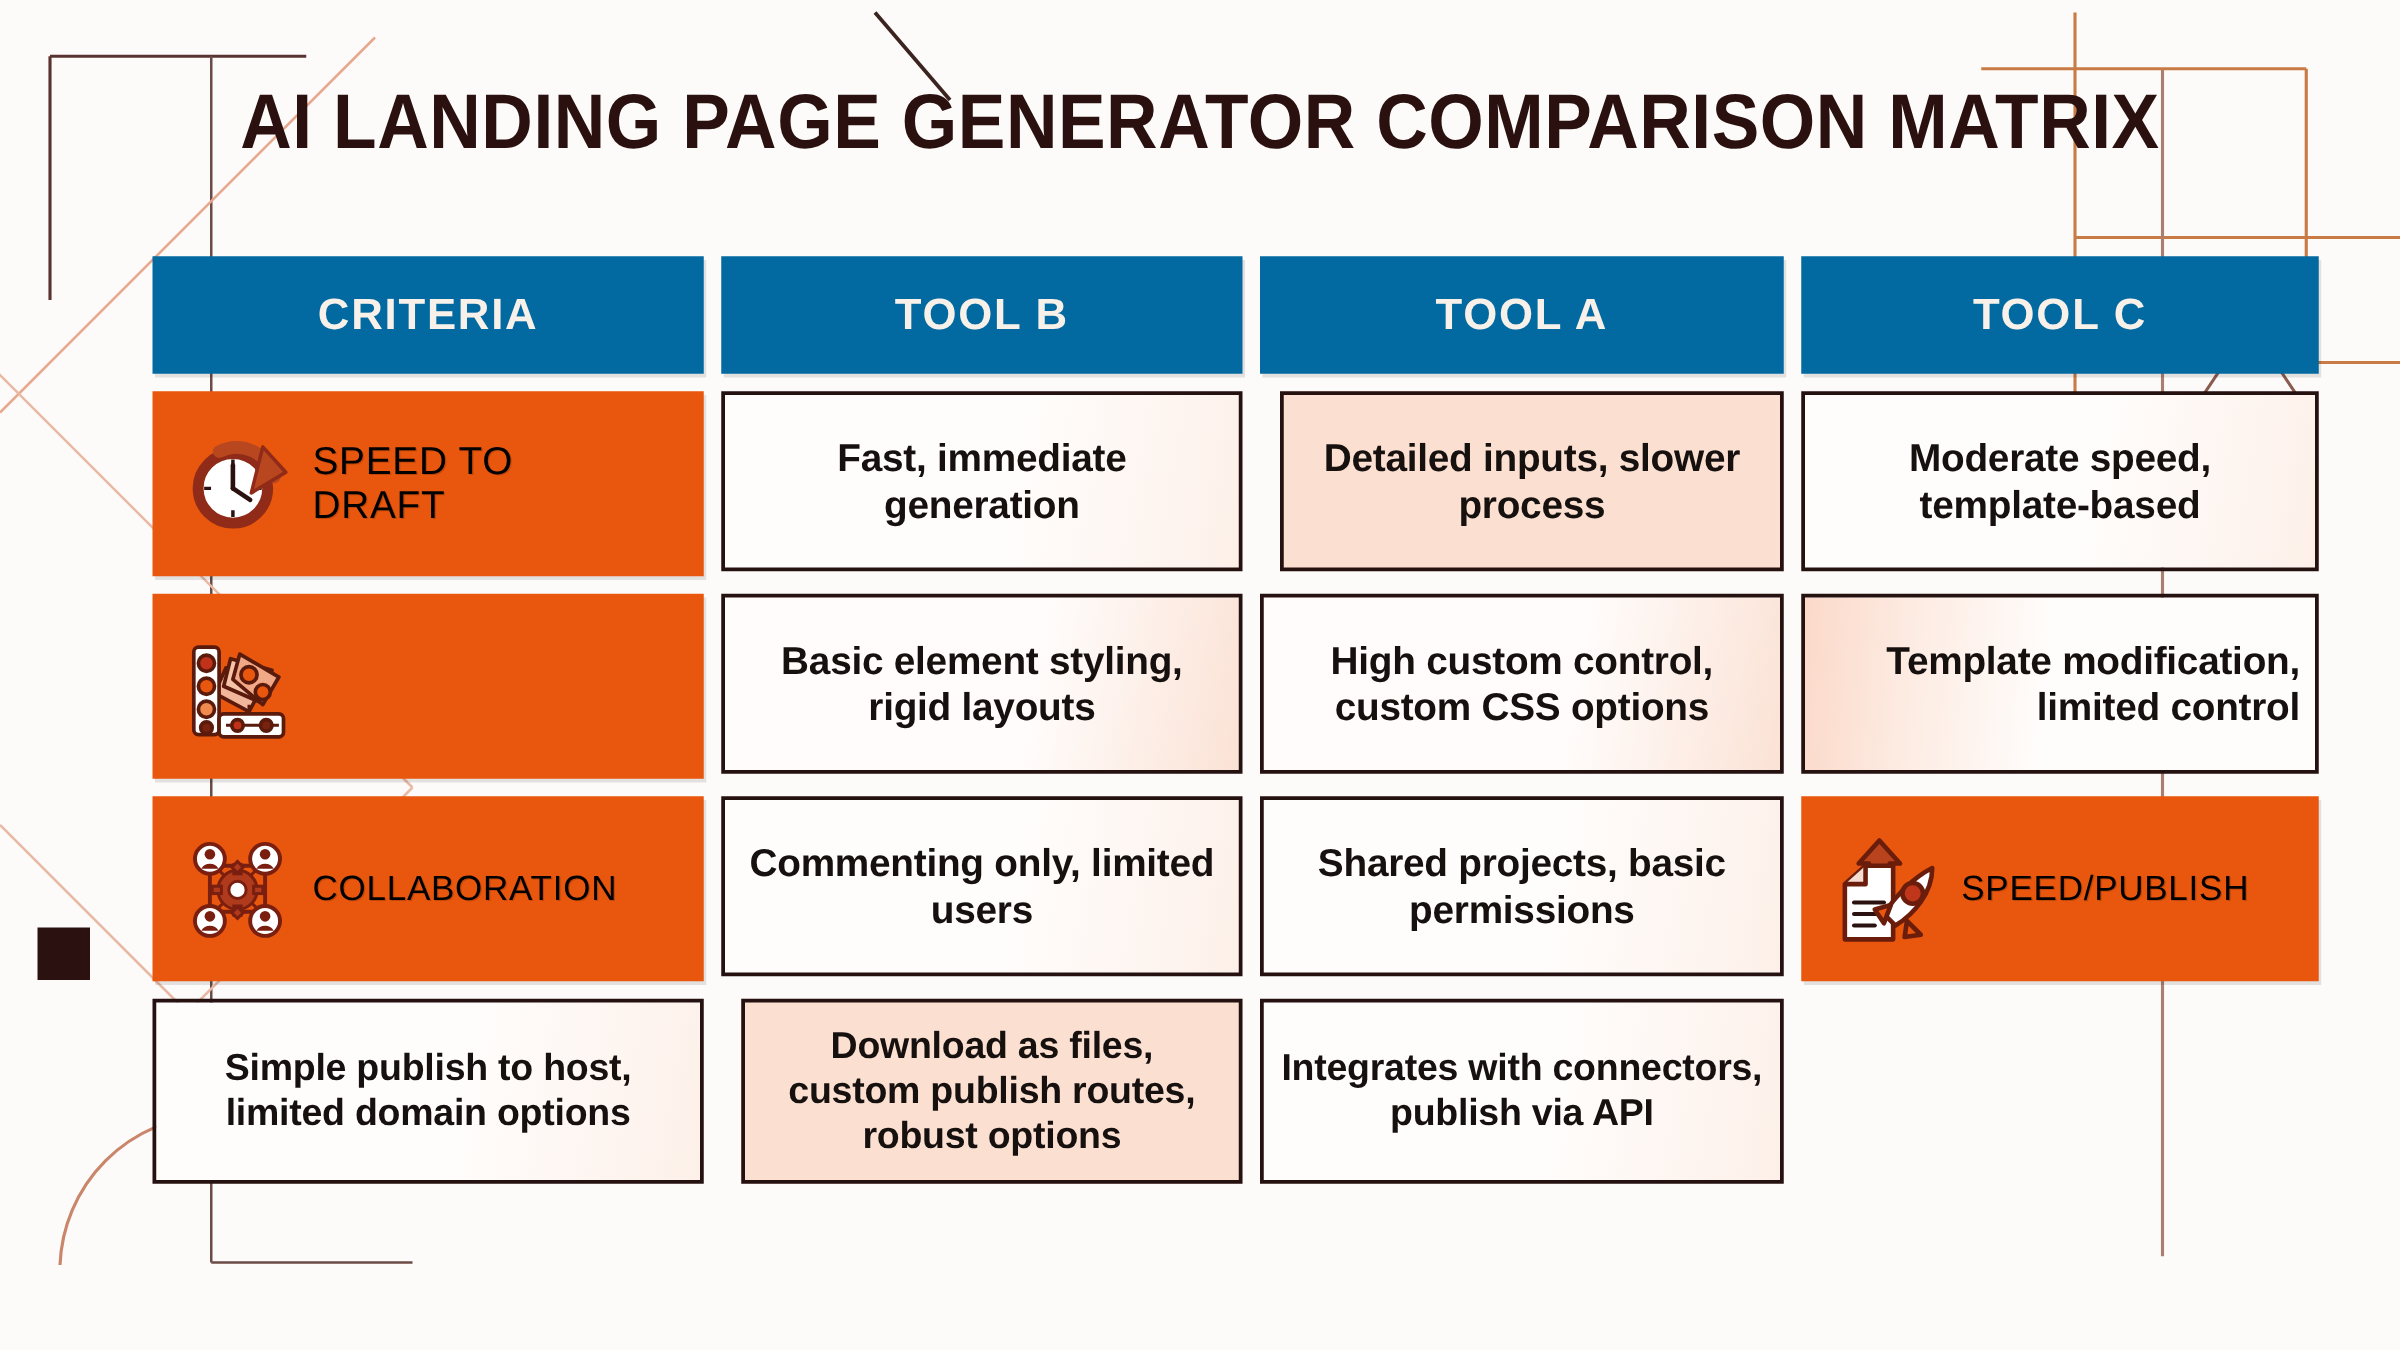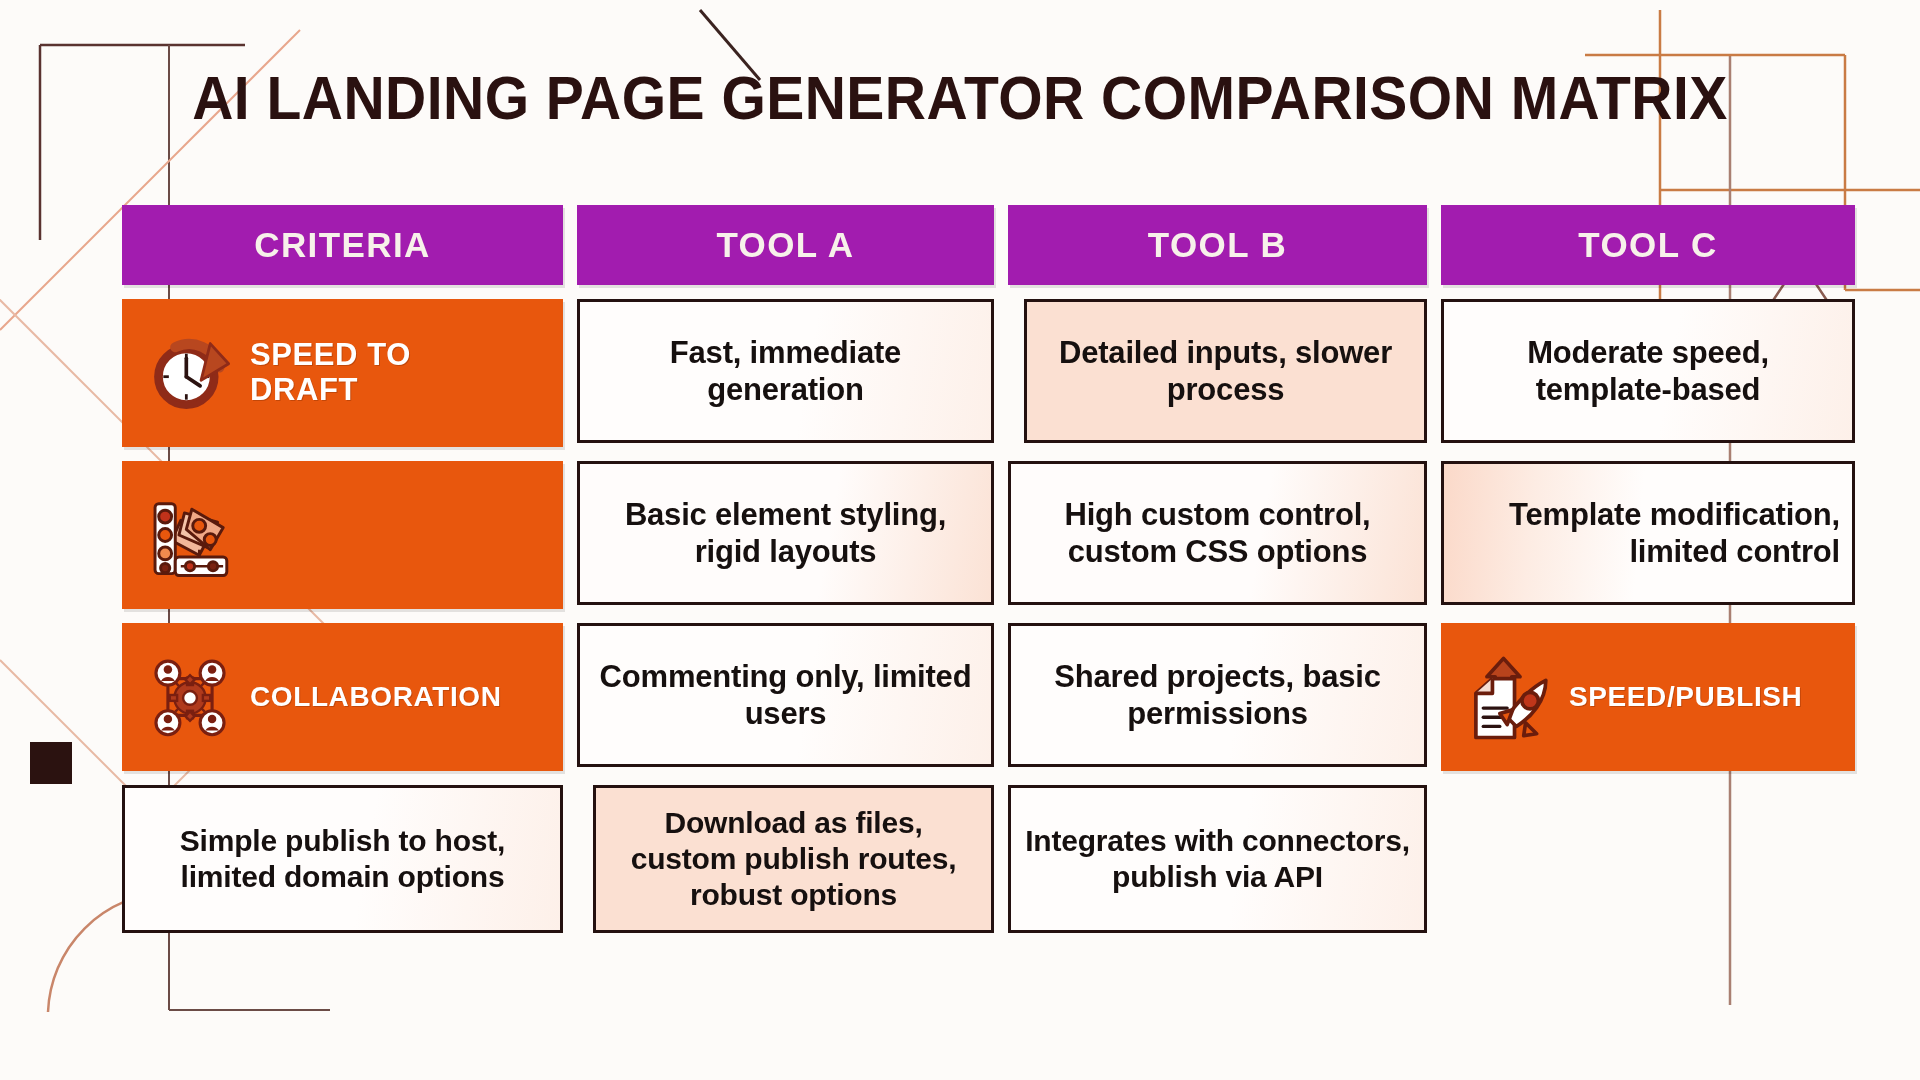--- a/index.html
+++ b/index.html
@@ -56,23 +56,23 @@
     left: 122px;
     top: 205px;
     width: 1705px;
     display: grid;
     grid-template-columns: 441px 417px 419px 414px;
     column-gap: 14px;
     row-gap: 14px;
   }
 
   .head-cell {
-    background: #a21caf;
+    background: #0369a1;
     color: #f7f1ea;
-    height: 80px;
+    height: 94px;
     display: flex;
     align-items: center;
     justify-content: center;
     font-size: 35px;
     font-weight: 700;
     letter-spacing: 1.4px;
     box-shadow: 2px 3px 0 rgba(0,0,0,0.10);
   }
 
   .crit-cell {
@@ -85,23 +85,23 @@
     box-sizing: border-box;
     box-shadow: 2px 3px 0 rgba(0,0,0,0.10);
   }
   .crit-icon {
     flex: 0 0 auto;
     width: 92px;
     height: 92px;
     display: block;
   }
   .crit-label {
-    color: #ffffff;
+    color: #000000;
     font-size: 31px;
-    font-weight: 700;
+    font-weight: 400;
     line-height: 1.12;
     letter-spacing: 0.6px;
     text-shadow: 1px 1px 0 rgba(80,25,0,0.25);
   }
   .crit-label.small { font-size: 28px; }
 
   .val-cell {
     height: 144px;
     border: 3px solid #241110;
     box-sizing: border-box;
@@ -167,24 +167,24 @@
   </svg>
 
   <div class="title">AI LANDING PAGE GENERATOR COMPARISON MATRIX</div>
 
   <div class="matrix">
 
     <div class="head-cell">
       <span>CRITERIA</span>
     </div>
     <div class="head-cell">
+      <span>TOOL B</span>
+    </div>
+    <div class="head-cell">
       <span>TOOL A</span>
-    </div>
-    <div class="head-cell">
-      <span>TOOL B</span>
     </div>
     <div class="head-cell">
       <span>TOOL C</span>
     </div>
 
     <div class="crit-cell">
       <svg class="crit-icon" viewBox="0 0 100 100">
         <circle cx="46" cy="54" r="31" fill="none" stroke="#8f2b18" stroke-width="8"></circle>
         <circle cx="46" cy="54" r="27" fill="#ffffff" stroke="#8f2b18" stroke-width="3"></circle>
         <line x1="46" y1="54" x2="46" y2="34" stroke="#2b1210" stroke-width="4" stroke-linecap="round"></line>

